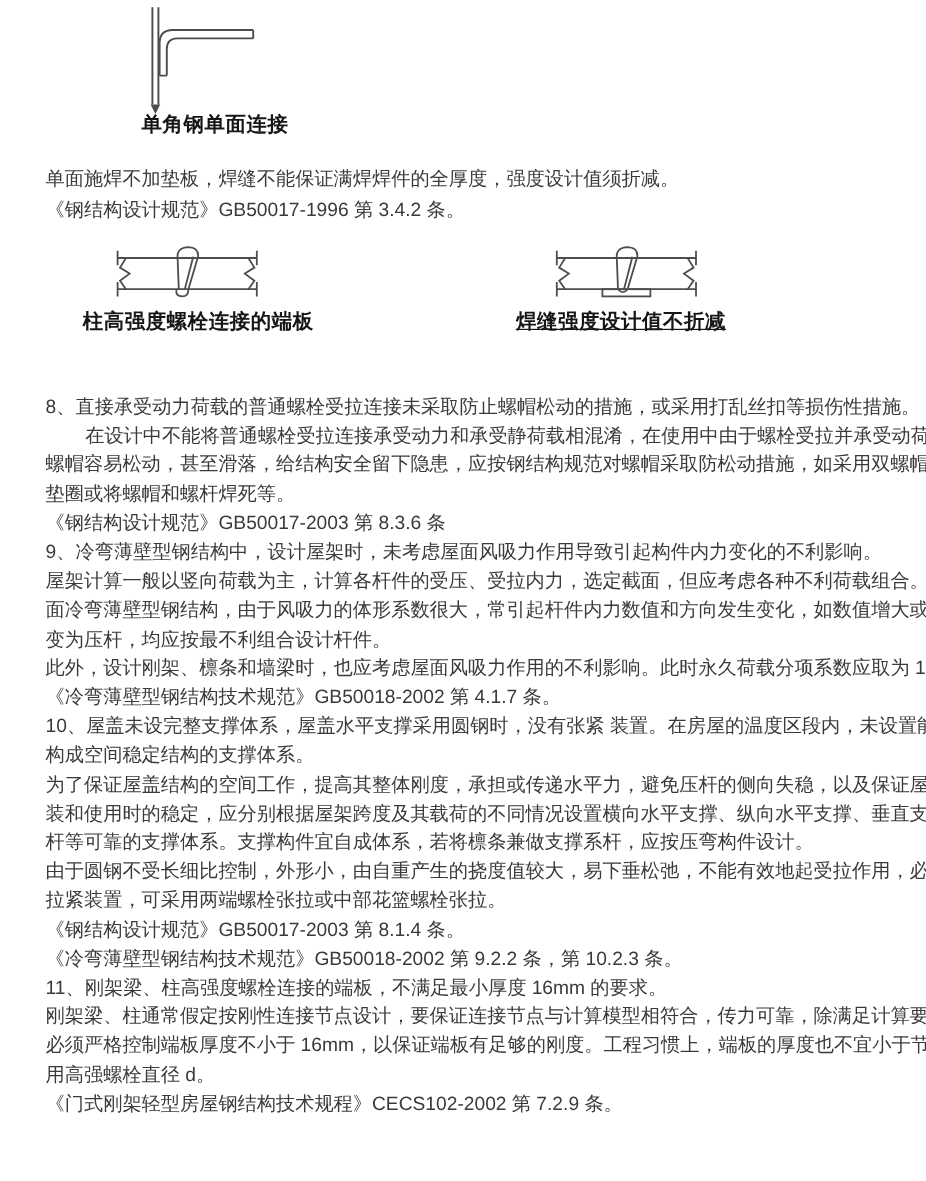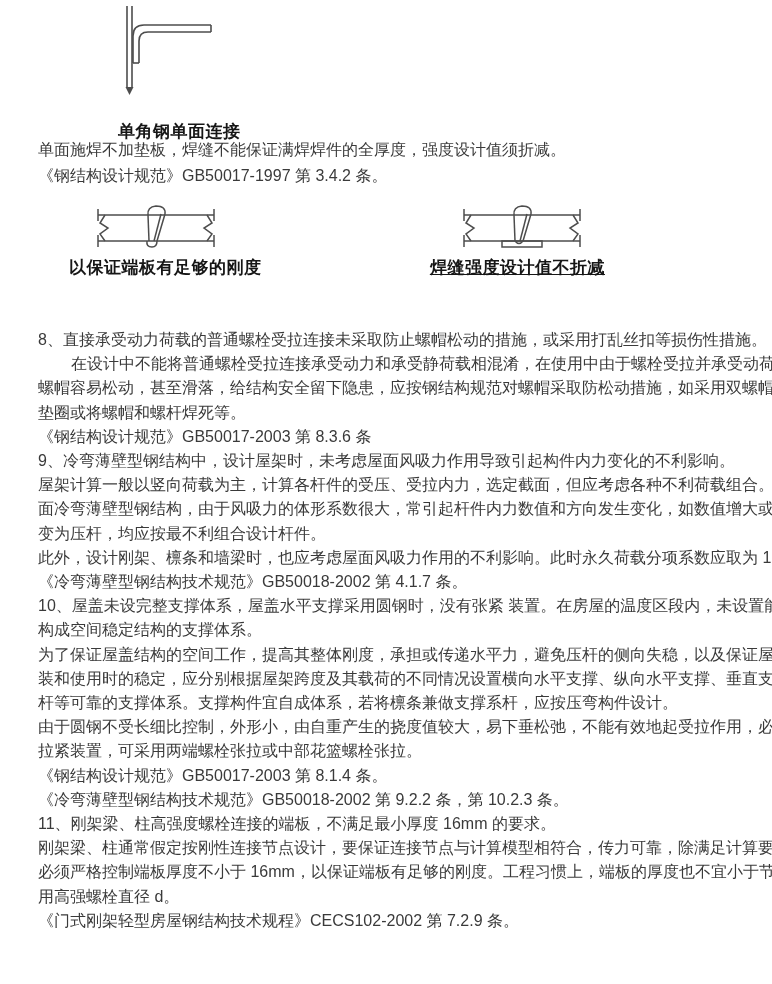--- a/index.html
+++ b/index.html
@@ -14,21 +14,21 @@
   .line{
     margin:0;font-size:16px;line-height:24.2px;color:#3a3a3a;
     white-space:nowrap;letter-spacing:0;
   }
   .intro .line{line-height:26px;}
   .indent{padding-left:33px;}
   .fig-cap{
     position:absolute;font-weight:bold;font-size:17px;color:#161616;
     white-space:nowrap;letter-spacing:0.5px;
   }
-  .angle-cap{left:118px;top:92px;margin-top:28px;}
+  .angle-cap{left:118px;top:92px;}
   .weld-cap-left{left:69px;top:256px;}
   .weld-cap-right{left:430px;top:256px;text-decoration:underline;}
   .angle-fig{position:absolute;left:110px;top:4px;}
   .weld-left{position:absolute;left:92px;top:202px;}
   .weld-right{position:absolute;left:458px;top:202px;}
 </style>
 </head>
 <body>
 
 <div class="page">
@@ -41,40 +41,40 @@
       <path d="M101 28 L38 28 Q29 28 29 37 L29 59"></path>
       <path d="M23 59 H29"></path>
       <path d="M101 21 V28"></path>
     </g>
     <polygon points="15.5,83 23.5,83 19.5,91" fill="#4d4d4d"></polygon>
   </svg>
   <div class="fig-cap angle-cap">单角钢单面连接</div>
 
   <div class="textblock intro">
     <p class="line">单面施焊不加垫板，焊缝不能保证满焊焊件的全厚度，强度设计值须折减。</p>
-    <p class="line">《钢结构设计规范》GB50017-1997 第 3.4.2 条。</p>
+    <p class="line">《钢结构设计规范》GB50017-1996 第 3.4.2 条。</p>
   </div>
 
   <svg class="weld-fig weld-left" width="128" height="50" viewBox="0 0 128 50">
     <g stroke="#4d4d4d" stroke-width="1.5" fill="none">
       <path d="M6 13 H122"></path>
       <path d="M6 39 H122"></path>
       <path d="M6 7 V19"></path>
         <path d="M122 7 V19"></path>
       <path d="M6 33 V45"></path>
         <path d="M122 33 V45"></path>
       <path d="M13 13 L8 21 L16 26 L8 32 L13 39"></path>
       <path d="M115 13 L120 21 L112 26 L120 32 L115 39"></path>
       <path d="M56 13 L57 39"></path>
       <path d="M56 13 Q55 5 64 4 Q74 4 73 12 L65 39"></path>
       <path d="M69 12 L62 39"></path>
       <path d="M55 39 Q54 45 60 45 Q65 45 65 39"></path>
     </g>
   </svg>
-  <div class="fig-cap weld-cap-left">以保证端板有足够的刚度</div>
+  <div class="fig-cap weld-cap-left">柱高强度螺栓连接的端板</div>
 
   <svg class="weld-fig weld-right" width="128" height="50" viewBox="0 0 128 50">
     <g stroke="#4d4d4d" stroke-width="1.5" fill="none">
       <path d="M6 13 H122"></path>
       <path d="M6 39 H122"></path>
       <path d="M6 7 V19"></path>
         <path d="M122 7 V19"></path>
       <path d="M6 33 V45"></path>
         <path d="M122 33 V45"></path>
       <path d="M13 13 L8 21 L16 26 L8 32 L13 39"></path>

